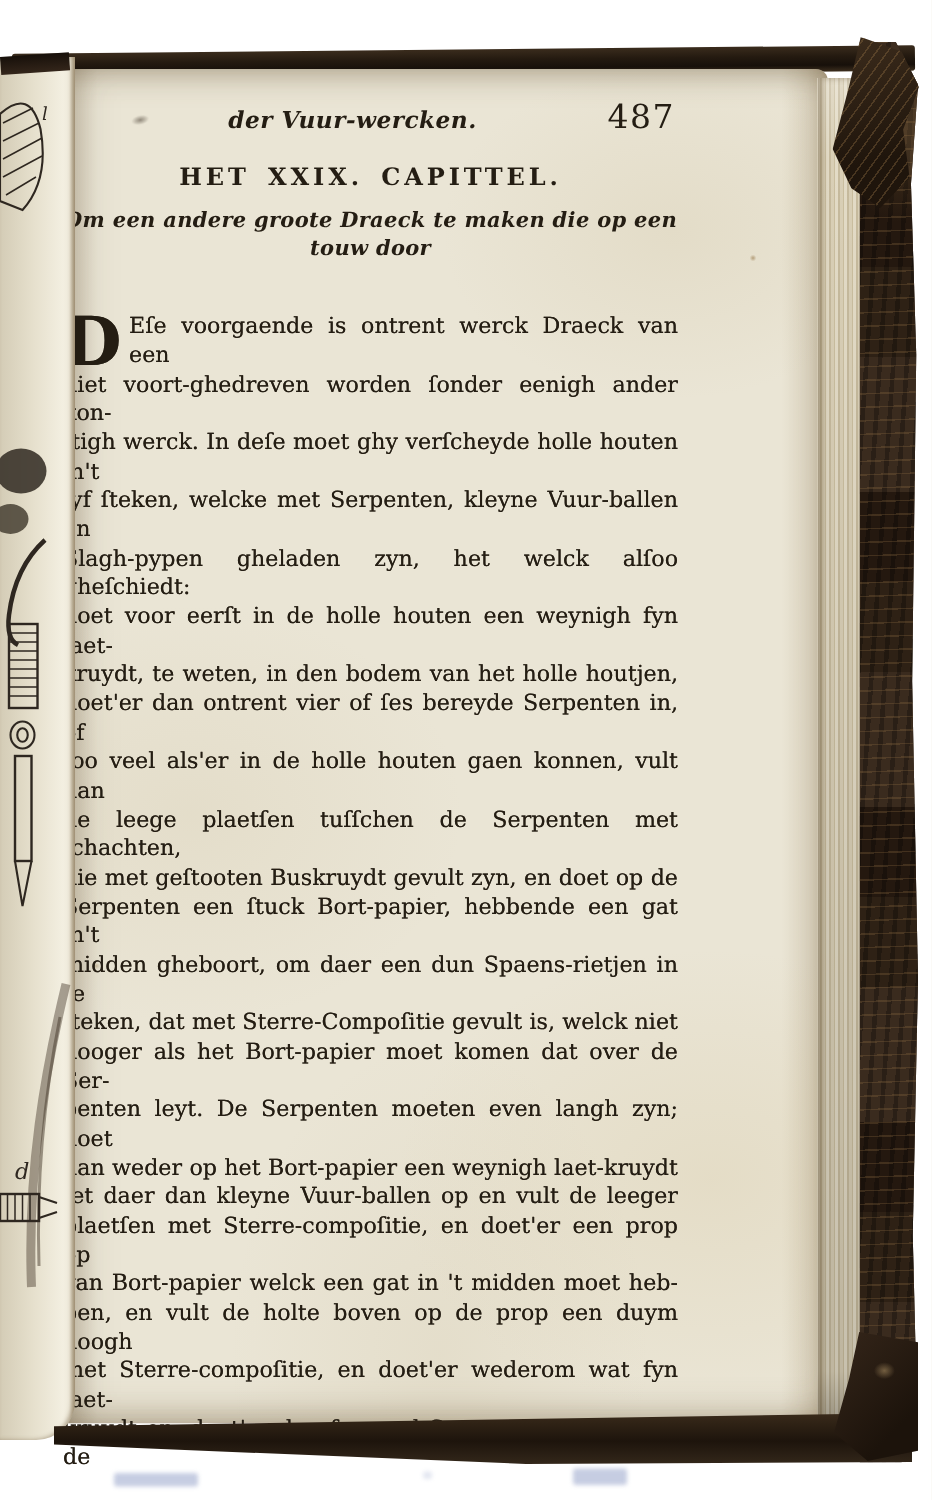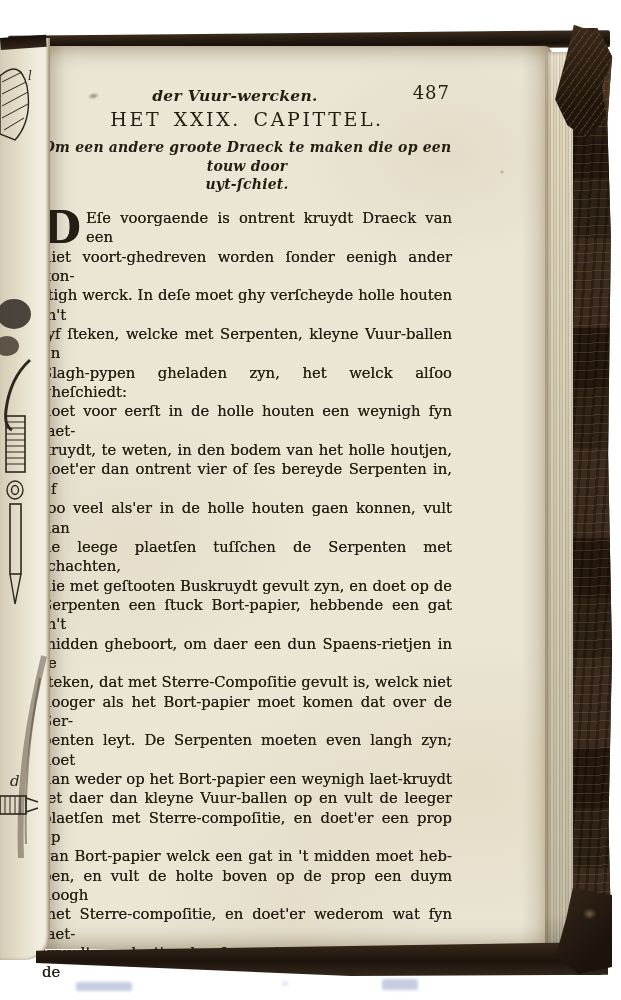--- a/index.html
+++ b/index.html
@@ -55,30 +55,30 @@
       radial-gradient(260px 200px at 18% 55%,rgba(190,174,134,.14),transparent 70%),
       radial-gradient(300px 220px at 85% 82%,rgba(205,186,140,.20),transparent 70%),
       radial-gradient(200px 300px at 50% 95%,rgba(185,168,128,.12),transparent 70%),
       linear-gradient(90deg,rgba(120,98,64,.28) 0%,rgba(120,98,64,0) 6%,rgba(120,98,64,0) 94%,rgba(140,116,76,.25) 100%);
     background-color:#eae5d5;
     border-radius:2px 8px 8px 2px;
     box-shadow:inset 26px 0 34px -20px rgba(80,64,38,.55),inset -14px 0 22px -12px rgba(110,90,58,.35),
                inset 0 16px 22px -14px rgba(110,90,58,.4),inset 0 -18px 26px -16px rgba(110,90,58,.45);}
   .ink{color:#241d13;}
 
-  .running-head{position:absolute;left:8px;top:38px;width:410px;height:26px;}
+  .running-head{position:absolute;left:8px;top:22px;width:410px;height:26px;}
   .running-title{position:absolute;left:0;right:0;top:2px;text-align:center;transform:translateX(-12px);
     font-style:italic;font-weight:bold;font-size:15.5px;letter-spacing:.3px;}
-  .page-number{position:absolute;right:2px;top:-2px;font-size:18px;letter-spacing:1px;}
+  .page-number{position:absolute;right:2px;top:-2px;font-size:22px;letter-spacing:1px;}
   .smudge{position:absolute;left:44px;top:8px;width:15px;height:8px;border-radius:50%;
     background:radial-gradient(closest-side,rgba(70,60,48,.55),transparent 80%);
     filter:blur(.4px);transform:rotate(-12deg);}
 
   .chapter-title{position:absolute;left:8px;top:62px;width:410px;text-align:center;
-    font-size:19px;font-weight:normal;letter-spacing:2.6px;word-spacing:4px;}
+    font-size:16px;font-weight:bold;letter-spacing:2.6px;word-spacing:4px;}
   .subtitle{position:absolute;left:2px;top:92px;width:422px;text-align:center;
     font-style:italic;font-weight:bold;font-size:14px;line-height:18.6px;letter-spacing:.2px;}
 
   .bodytext{position:absolute;left:8px;top:162px;width:410px;font-size:14.8px;line-height:19.35px;
     text-shadow:0 0 .4px rgba(36,29,19,.85);}
   .line{text-align:justify;text-align-last:justify;white-space:nowrap_off;}
   .line.indented{margin-left:44px;}
   .dropcap{position:absolute;left:0;top:1px;width:40px;height:40px;font-size:45px;line-height:38px;
     font-weight:bold;}
 
@@ -128,26 +128,25 @@
     <div class="running-head">
       <div class="smudge"></div>
       <div class="running-title ink">der Vuur-wercken.</div>
       <div class="page-number ink">487</div>
     </div>
 
     <div class="chapter-title ink">HET XXIX. CAPITTEL.</div>
 
     <div class="subtitle ink">
       <div>Om een andere groote Draeck te maken die op een touw door</div>
-      <div>uyt-ſchiet.</div>
     </div>
 
     <div class="bodytext ink">
       <div class="dropcap">D</div>
-      <div class="line indented">Eſe voorgaende is ontrent kruydt Draeck van een</div>
+      <div class="line indented">Eſe voorgaende is ontrent werck Draeck van een</div>
       <div class="line">niet voort-ghedreven worden ſonder eenigh ander kon-</div>
       <div class="line">ſtigh werck. In deſe moet ghy verſcheyde holle houten in't</div>
       <div class="line">lyf ſteken, welcke met Serpenten, kleyne Vuur-ballen en</div>
       <div class="line">Slagh-pypen gheladen zyn, het welck alſoo gheſchiedt:</div>
       <div class="line">doet voor eerſt in de holle houten een weynigh fyn laet-</div>
       <div class="line">kruydt, te weten, in den bodem van het holle houtjen,</div>
       <div class="line">doet'er dan ontrent vier of ſes bereyde Serpenten in, of</div>
       <div class="line">ſoo veel als'er in de holle houten gaen konnen, vult dan</div>
       <div class="line">de leege plaetſen tuſſchen de Serpenten met ſchachten,</div>
       <div class="line">die met geſtooten Buskruydt gevult zyn, en doet op de</div>

